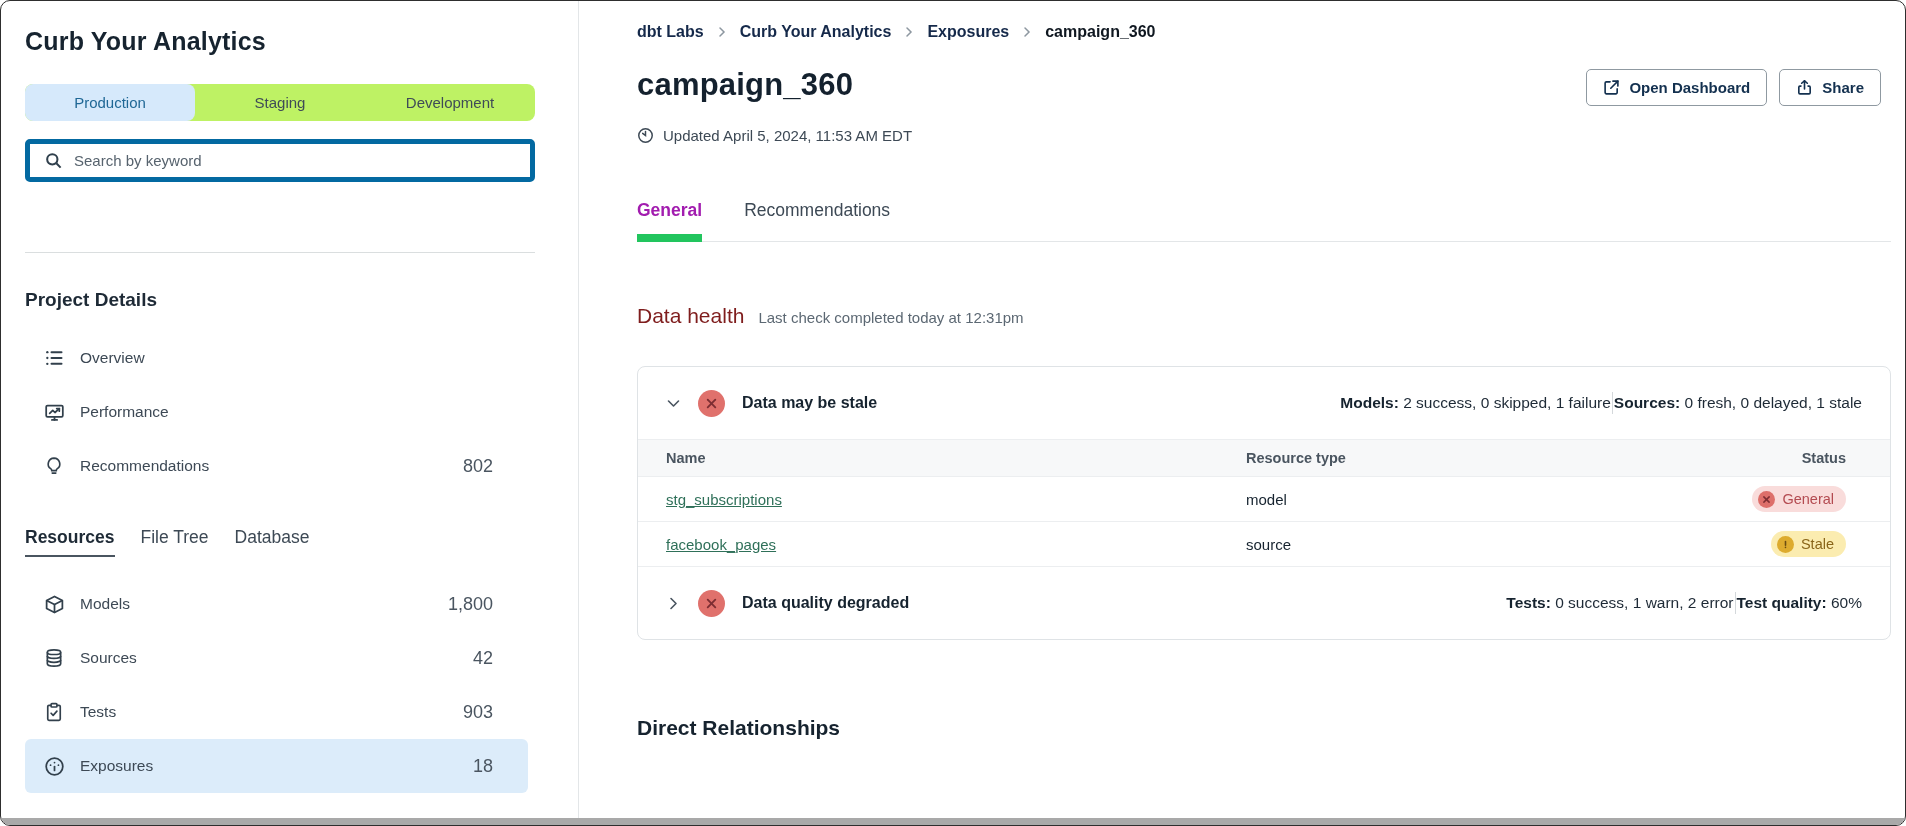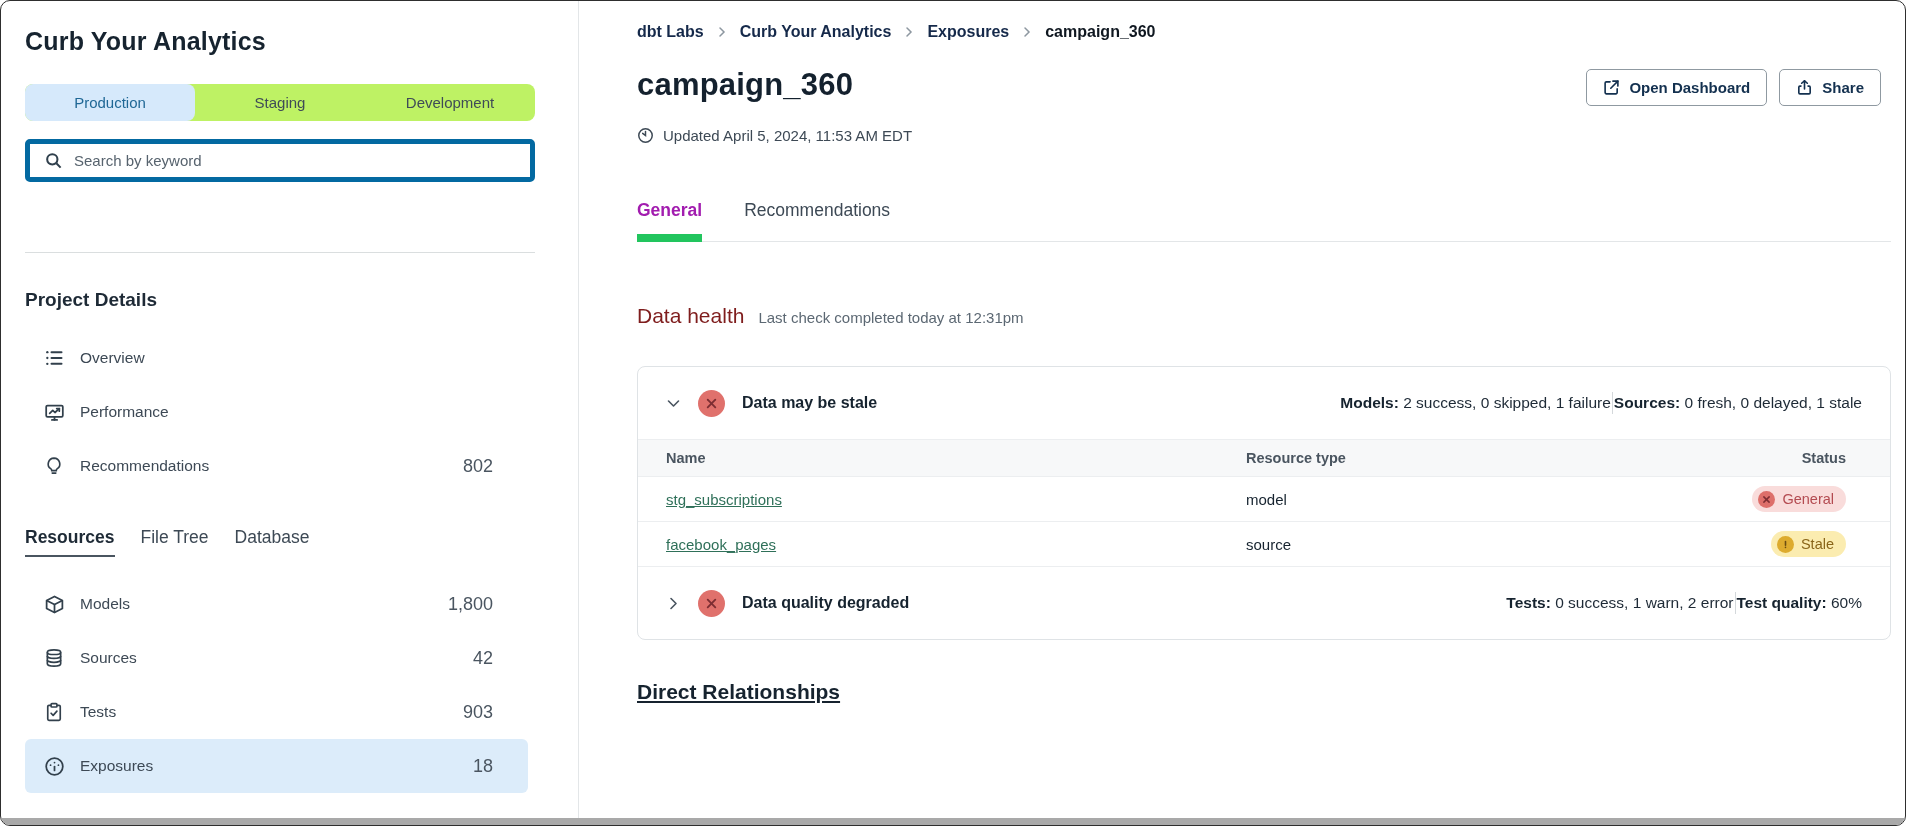--- a/index.html
+++ b/index.html
@@ -84,21 +84,21 @@
   .res-link { color:#2f7059; text-decoration:underline; cursor:pointer; }
   .res-type { color:#16232f; }
 
   .badge { display:inline-flex; align-items:center; gap:7px; height:26px; padding:0 12px 0 6px; border-radius:999px; font-size:14.5px; }
   .badge-failure { background:#f9dcdb; color:#b34a50; }
   .badge-stale { background:#fbecb0; color:#8a6519; }
   .badge-dot { width:17px; height:17px; border-radius:50%; display:flex; align-items:center; justify-content:center; }
   .badge-failure .badge-dot { background:#dd6f6a; }
   .badge-stale .badge-dot { background:#ddab2e; }
 
-  .direct-rel-heading { margin-top:40px; font-size:21px; font-weight:700; color:#16232f;text-decoration:underline; }
+  .direct-rel-heading { margin-top:76px; font-size:21px; font-weight:700; color:#16232f; }
 </style>
 </head>
 <body>
 
 <div class="window">
   <div class="app">
 
     <aside class="sidebar">
       <div class="sidebar-title">Curb Your Analytics</div>
 

